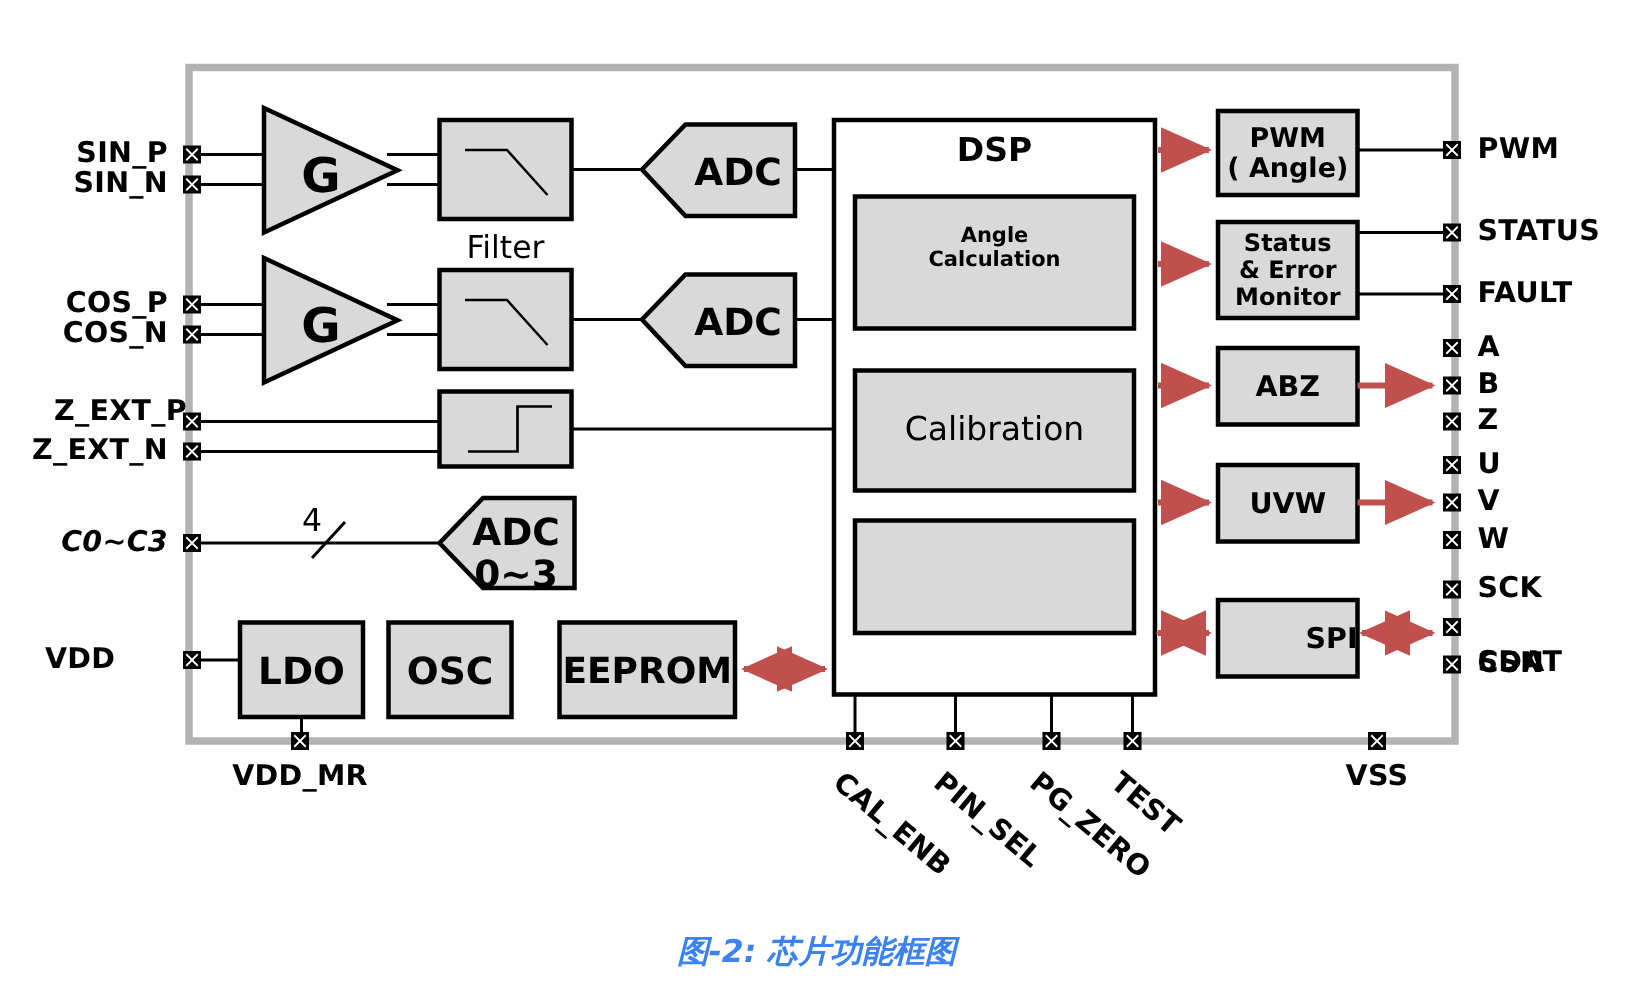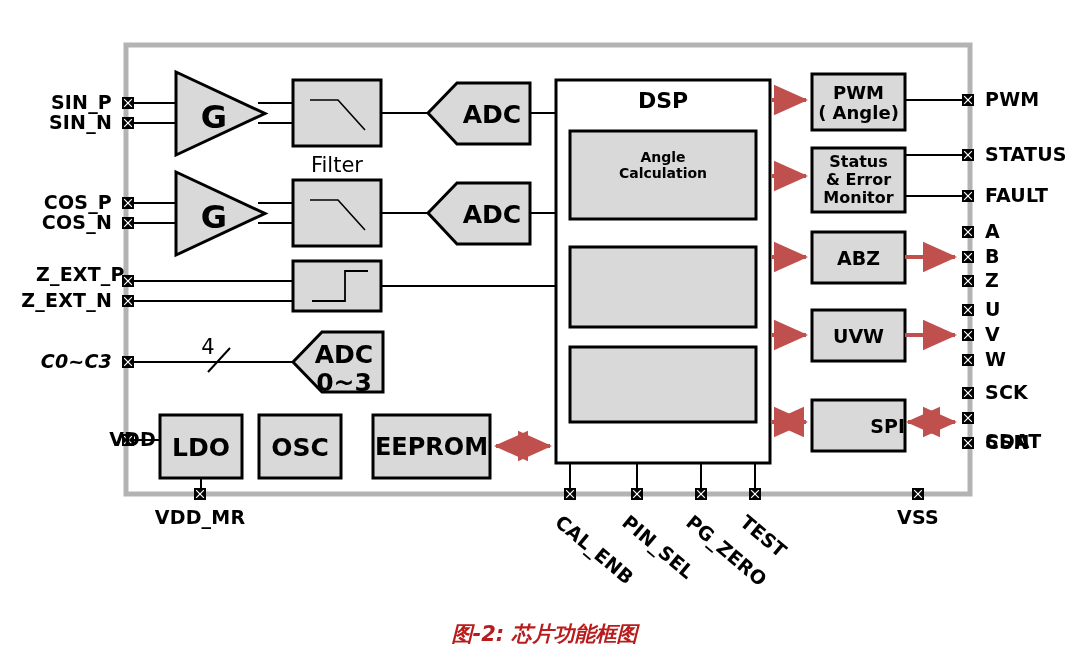--- a/index.html
+++ b/index.html
@@ -42,21 +42,21 @@
     color: #000000;
     text-align: center;
     line-height: 1.12;
     white-space: pre-line;
     pointer-events: none;
   }
   .caption {
     position: absolute;
     font-weight: bold;
     font-style: italic;
-    color: #b91c1c;
+    color: #3b82f6;
     white-space: pre;
   }
   .rot {
     transform-origin: left top;
   }
 </style>
 </head>
 <body>
 
 <div id="stage">
@@ -324,21 +324,21 @@
   </svg>
 
   <div id="left-pin-labels">
       <div class="lbl pin-label" style="left: 0px; width: 112px; text-align: right; top: 93px;">SIN_P</div>
       <div class="lbl pin-label" style="left: 0px; width: 112px; text-align: right; top: 113px;">SIN_N</div>
       <div class="lbl pin-label" style="left: 0px; width: 112px; text-align: right; top: 193px;">COS_P</div>
       <div class="lbl pin-label" style="left: 0px; width: 112px; text-align: right; top: 213px;">COS_N</div>
       <div class="lbl pin-label" style="left: 0px; width: 112px; top: 265px; margin-left: 36px;">Z_EXT_P</div>
       <div class="lbl pin-label" style="left: 0px; width: 112px; text-align: right; top: 291px;">Z_EXT_N</div>
       <div class="lbl pin-label" style="left: 0px; width: 112px; text-align: right; top: 352px; font-style: italic;">C0~C3</div>
-      <div class="lbl pin-label" style="left: 16px; width: 112px; text-align: right; top: 430px; padding-left: 28px;">VDD</div>
+      <div class="lbl pin-label" style="left: 2px; width: 112px; text-align: left; top: 430px; padding-left: 28px;">VDD</div>
     </div>
 
   <div id="right-pin-labels">
       <div class="lbl pin-label" style="left: 985px; text-align: left; top: 90px;">PWM</div>
       <div class="lbl pin-label" style="left: 985px; text-align: left; top: 145px;">STATUS</div>
       <div class="lbl pin-label" style="left: 985px; text-align: left; top: 186px;">FAULT</div>
       <div class="lbl pin-label" style="left: 985px; text-align: left; top: 222px;">A</div>
       <div class="lbl pin-label" style="left: 985px; text-align: left; top: 247px;">B</div>
       <div class="lbl pin-label" style="left: 985px; text-align: left; top: 271px;">Z</div>
       <div class="lbl pin-label" style="left: 985px; text-align: left; top: 300px;">U</div>
@@ -369,20 +369,21 @@
 0~3</div>
   <div class="blk-label" style="left:196px;top:336px;width:24px;font-size:21px;font-weight:normal;">4</div>
 
   <div class="blk-label" style="left:160px;top:434px;width:82px;font-size:25px;">LDO</div>
   <div class="blk-label" style="left:259px;top:434px;width:82px;font-size:25px;">OSC</div>
   <div class="blk-label" style="left:373px;top:434px;width:117px;font-size:24px;">EEPROM</div>
 
   <div class="blk-label" style="left:556px;top:89px;width:214px;font-size:22px;">DSP</div>
   <div class="blk-label" style="left:570px;top:150px;width:186px;font-size:14px;">Angle
 Calculation</div>
+  <div class="blk-label" style="left:570px;top:275px;width:186px;font-size:22px;font-weight:normal;">Calibration</div>
 
   <div class="blk-label" style="left:812px;top:83px;width:93px;font-size:18px;">PWM
 ( Angle)</div>
   <div class="blk-label" style="left:812px;top:153px;width:93px;font-size:16px;">Status
 &amp; Error
 Monitor</div>
   <div class="blk-label" style="left:812px;top:248px;width:93px;font-size:19px;">ABZ</div>
   <div class="blk-label" style="left:812px;top:326px;width:93px;font-size:19px;">UVW</div>
   <div class="blk-label" style="left:812px;top:416px;width:93px;font-size:19px;text-align:right;">SPI</div>
 

